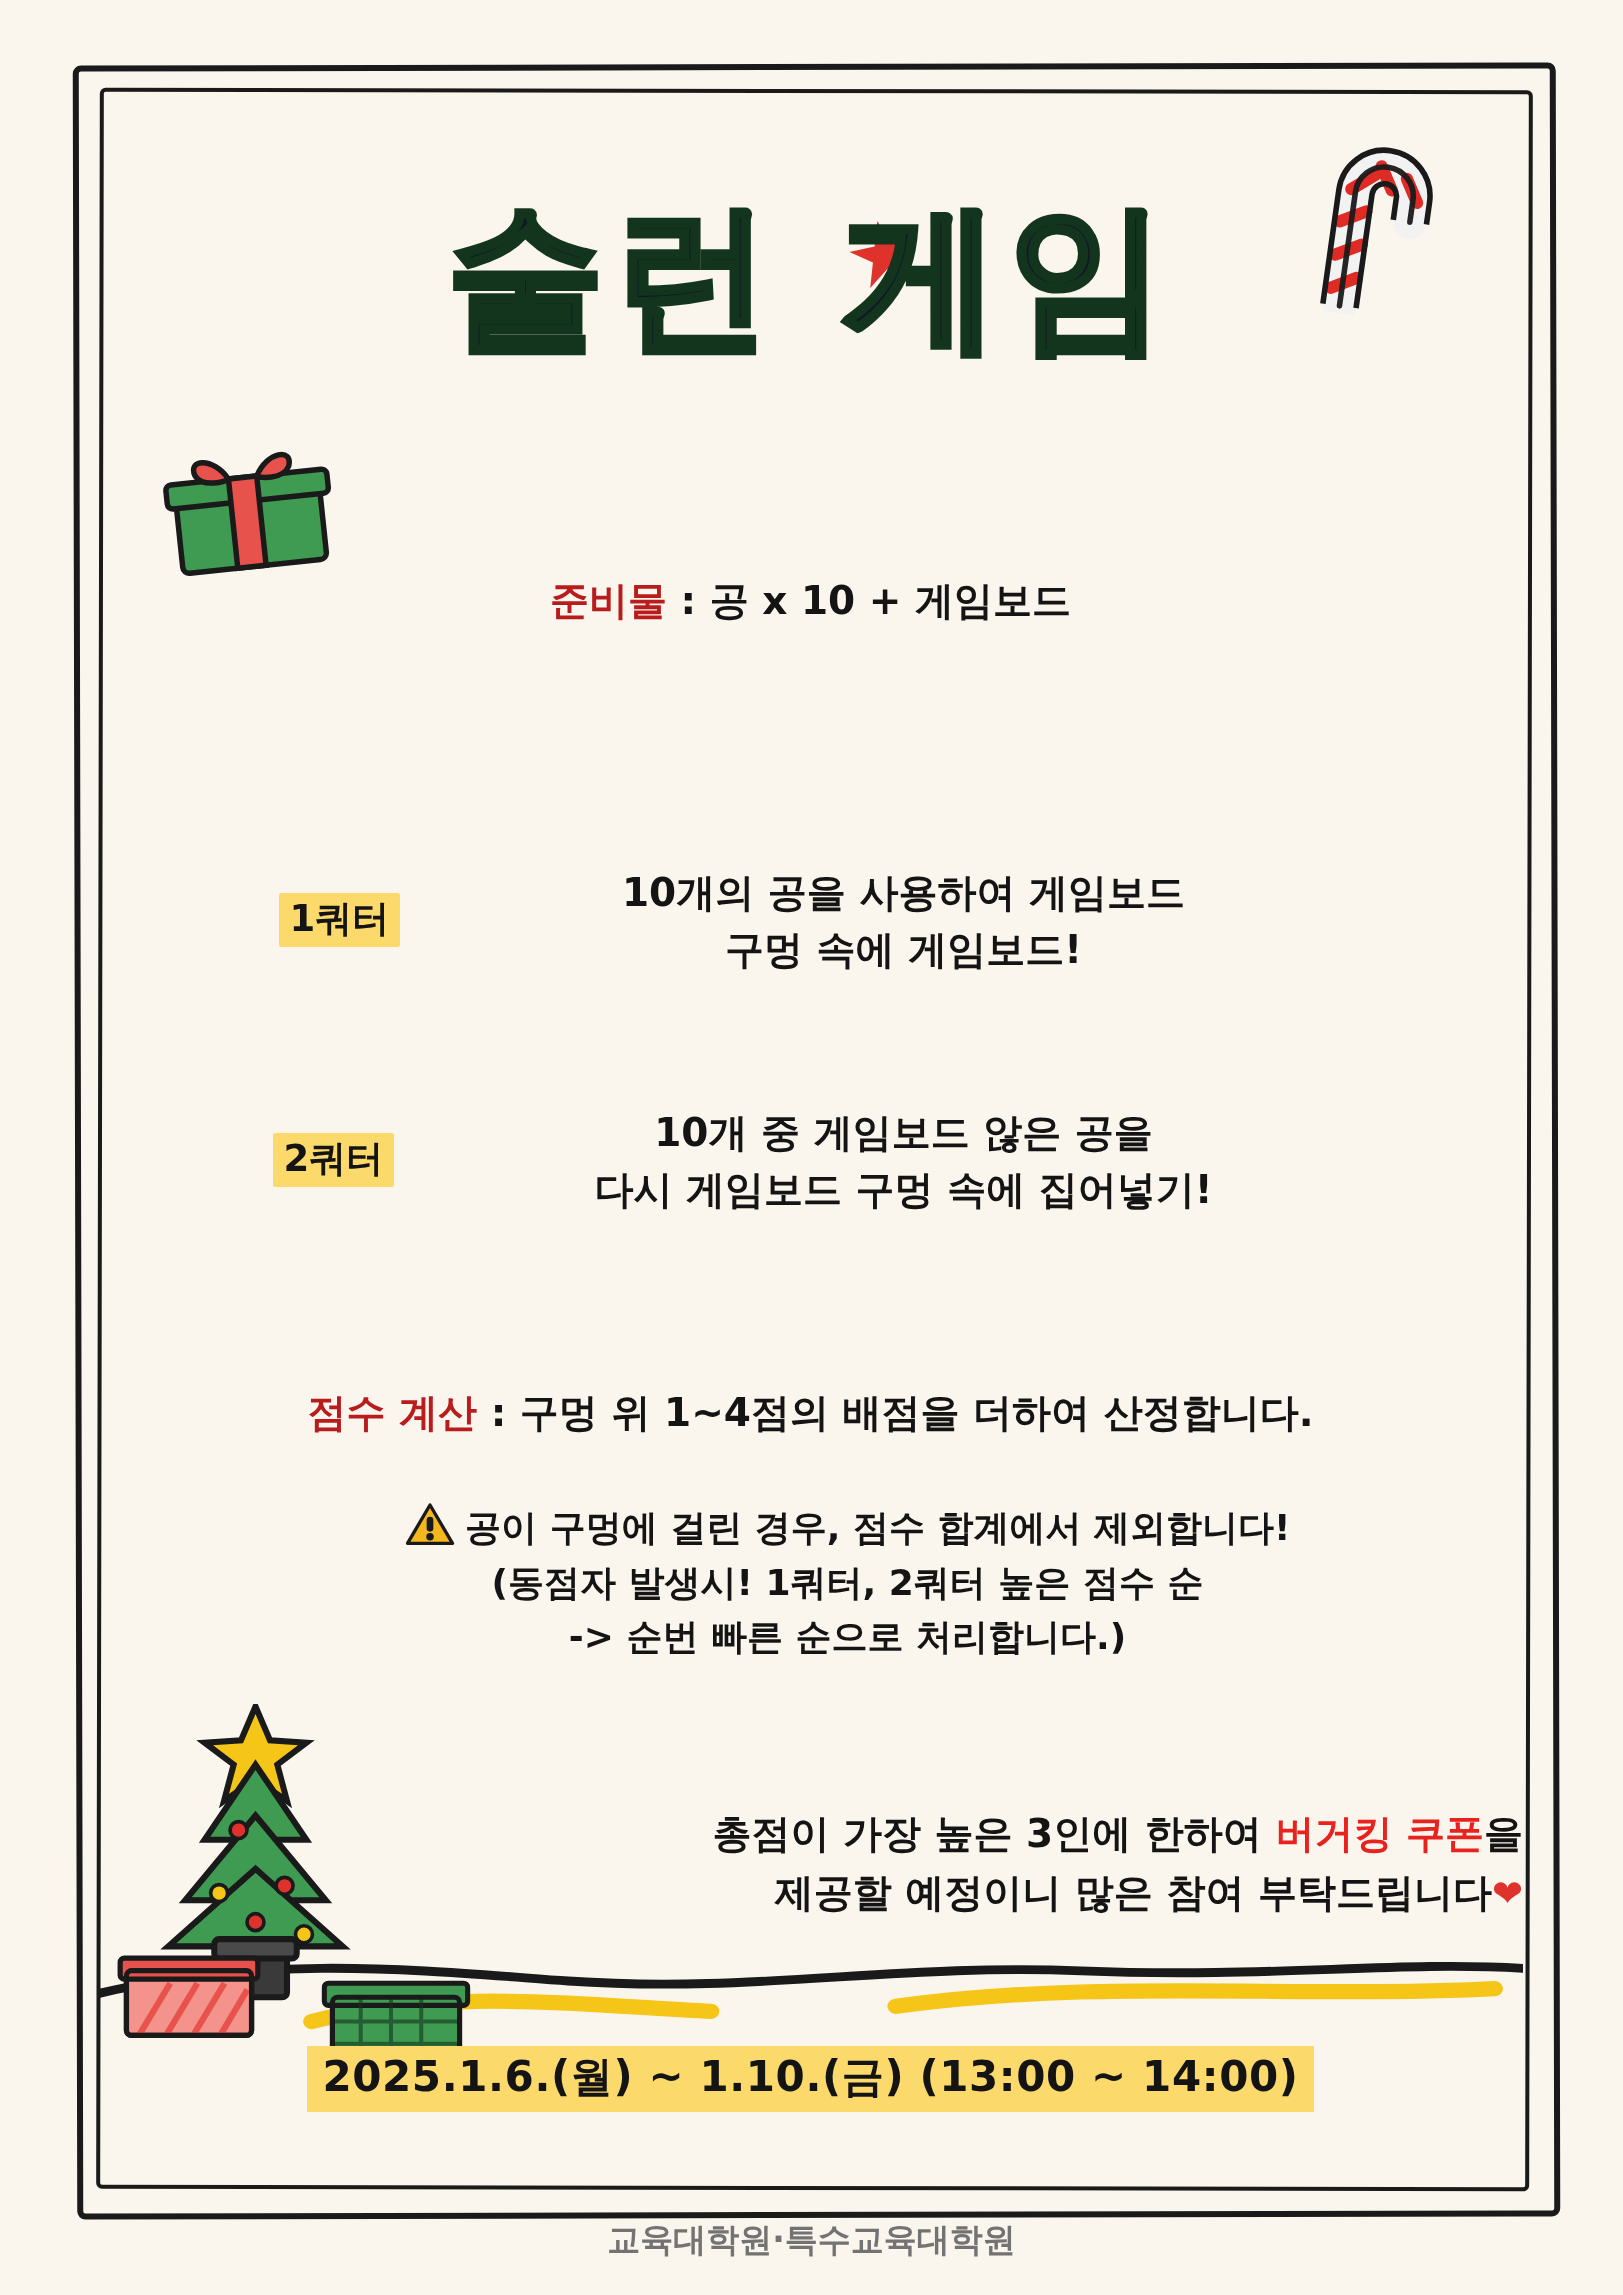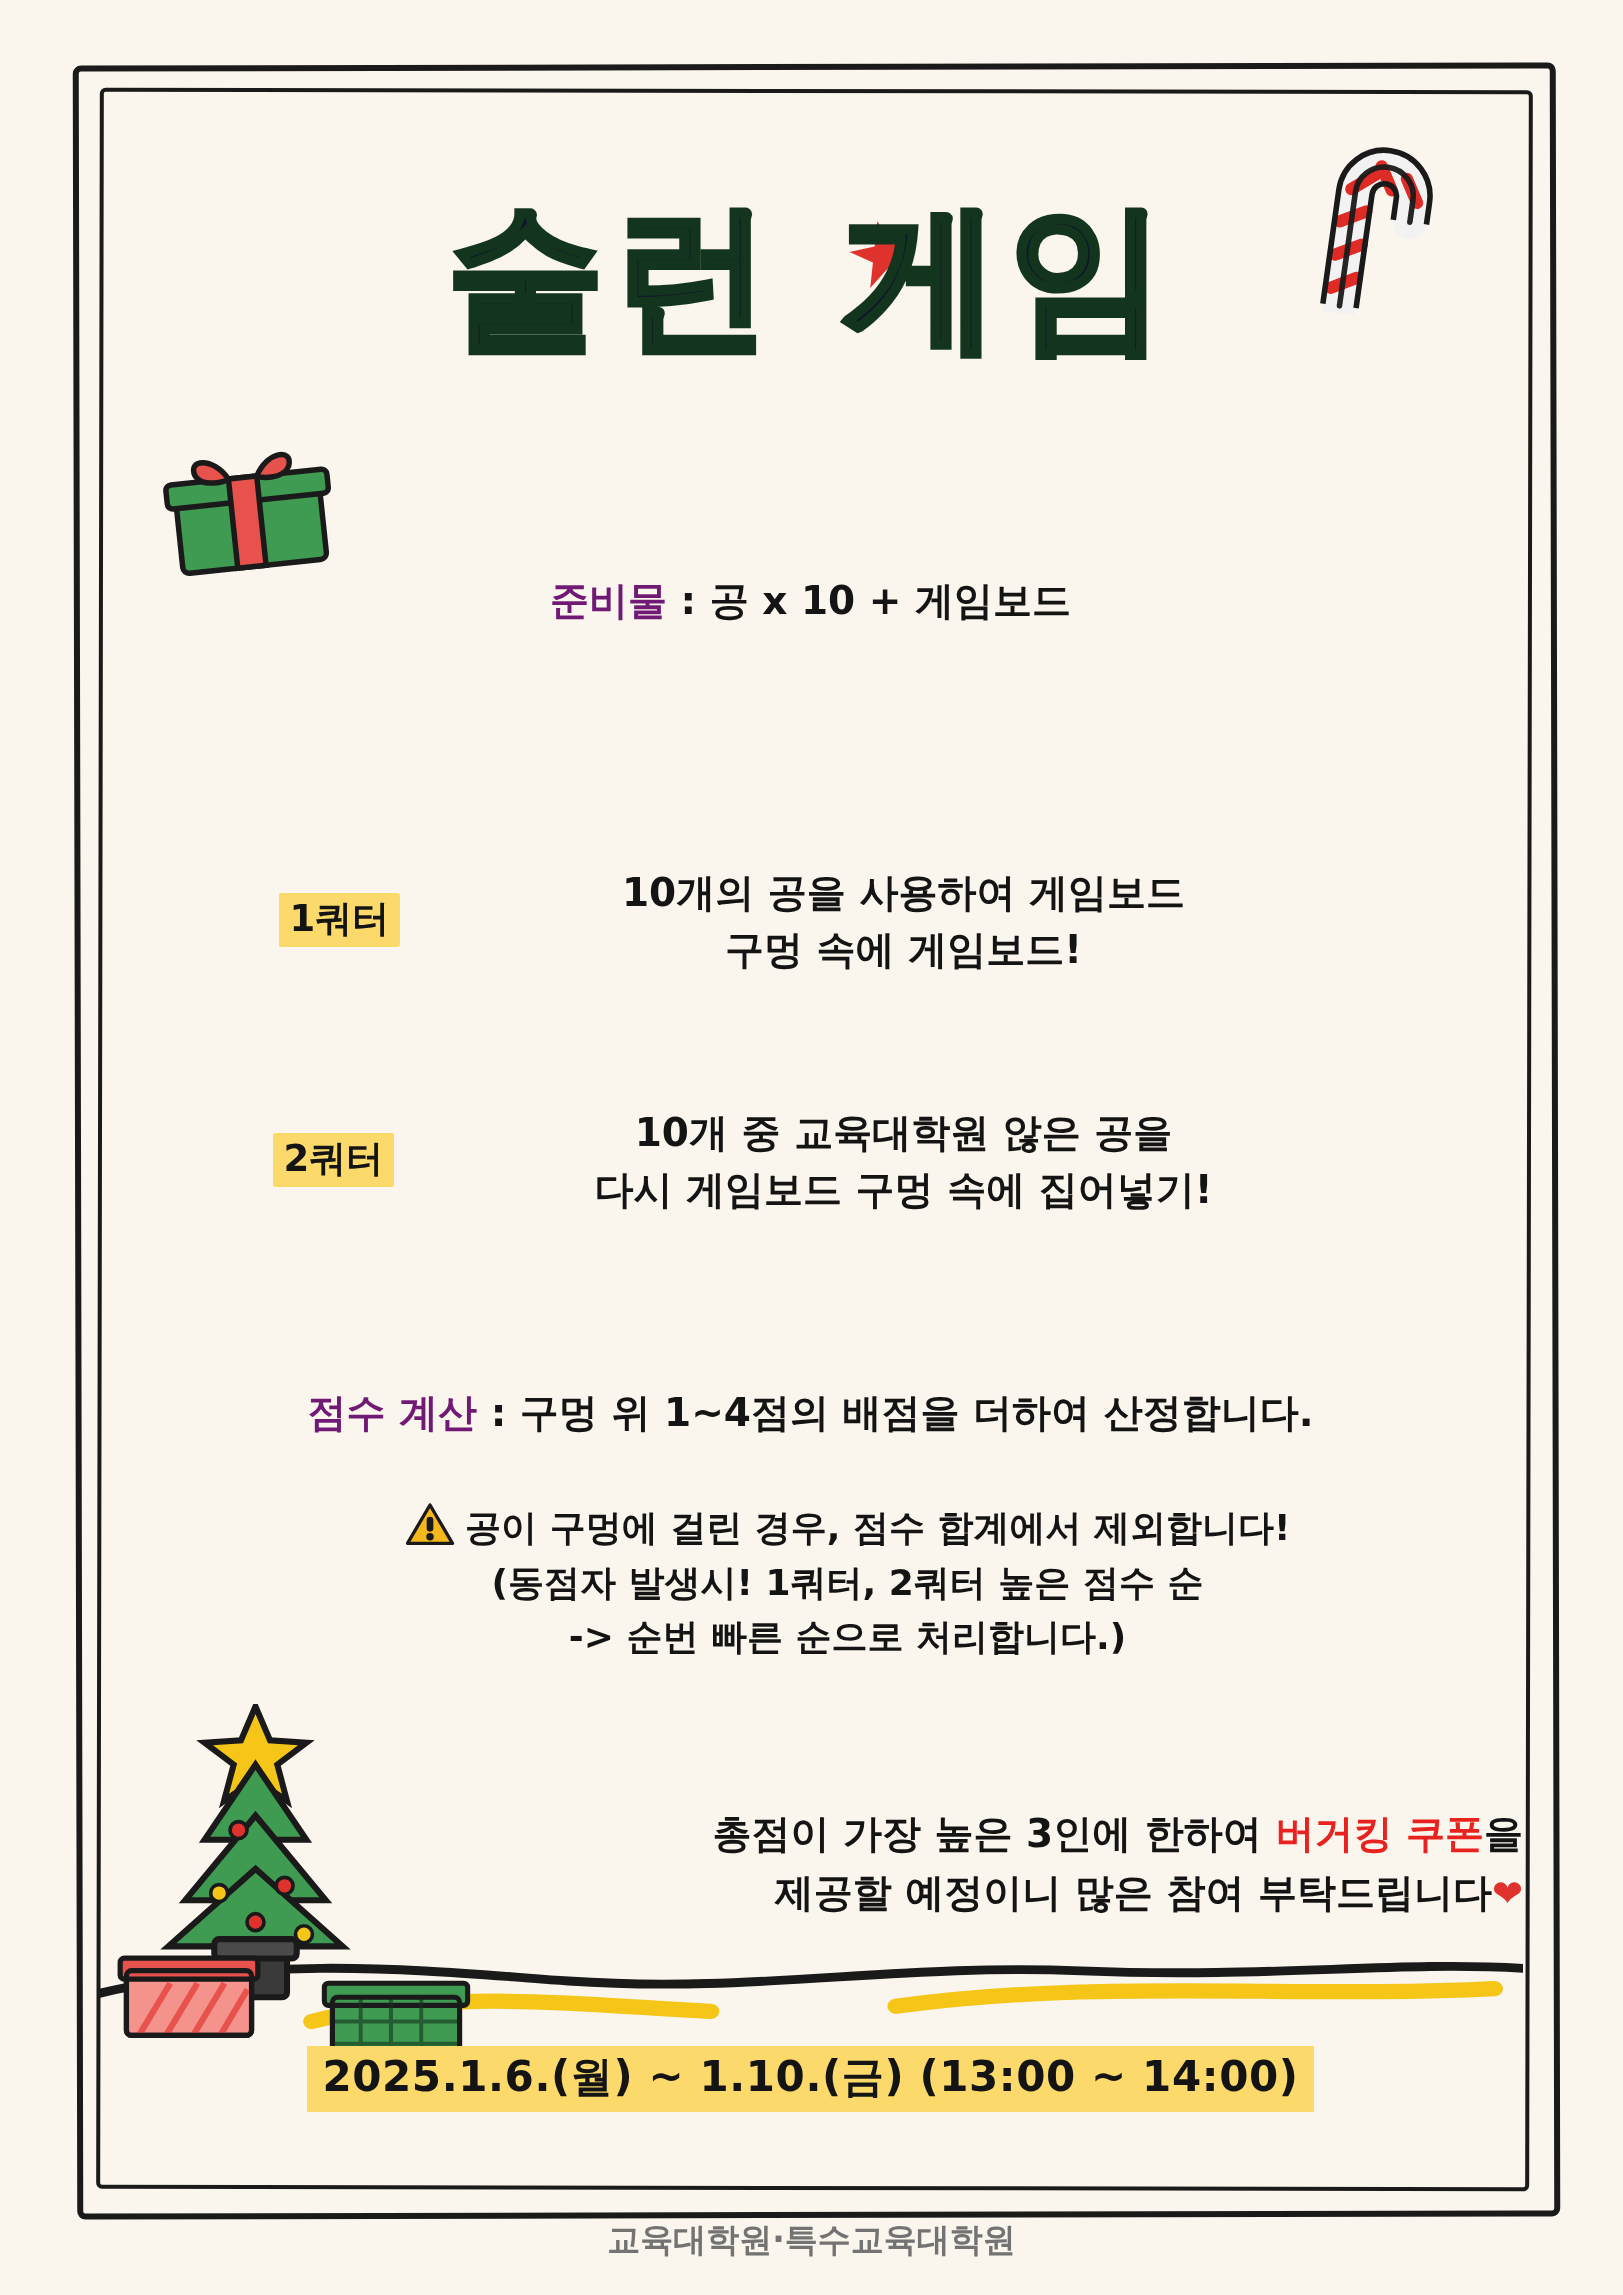--- a/index.html
+++ b/index.html
@@ -132,21 +132,21 @@
   .line {
     position: absolute;
     width: 100%;
     text-align: center;
     font-family: "DejaVu Sans", sans-serif;
     font-weight: bold;
     color: #141414;
     line-height: 1.42;
   }
   .label-red {
-    color: #701a75;
+    color: #b91c1c;
     font-weight: bold;
   }
   .prep { top: 484px; font-size: 39px; }
   .method { top: 630px; font-size: 39px; }
 
   .quarter-block { position: absolute; width: 100%; }
   .q-tag {
     position: absolute;
     font-size: 37px;
     font-weight: bold;
@@ -332,21 +332,21 @@
       <span class="q-tag">1쿼터</span>
       <div class="q-text">
         <div>10개의 공을 사용하여 게임보드</div>
         <div>구멍 속에 게임보드!</div>
       </div>
     </div>
 
     <div class="quarter-block q2">
       <span class="q-tag">2쿼터</span>
       <div class="q-text">
-        <div>10개 중 교육대학원 않은 공을</div>
+        <div>10개 중 게임보드 않은 공을</div>
         <div>다시 게임보드 구멍 속에 집어넣기!</div>
       </div>
     </div>
 
     <div class="line score">
       <span class="label-red">점수 계산</span><span> : </span><span>구멍 위 1~4점의 배점을 더하여 산정합니다.</span>
     </div>
 
     <div class="warn-wrap">
       <span class="warn-line">

